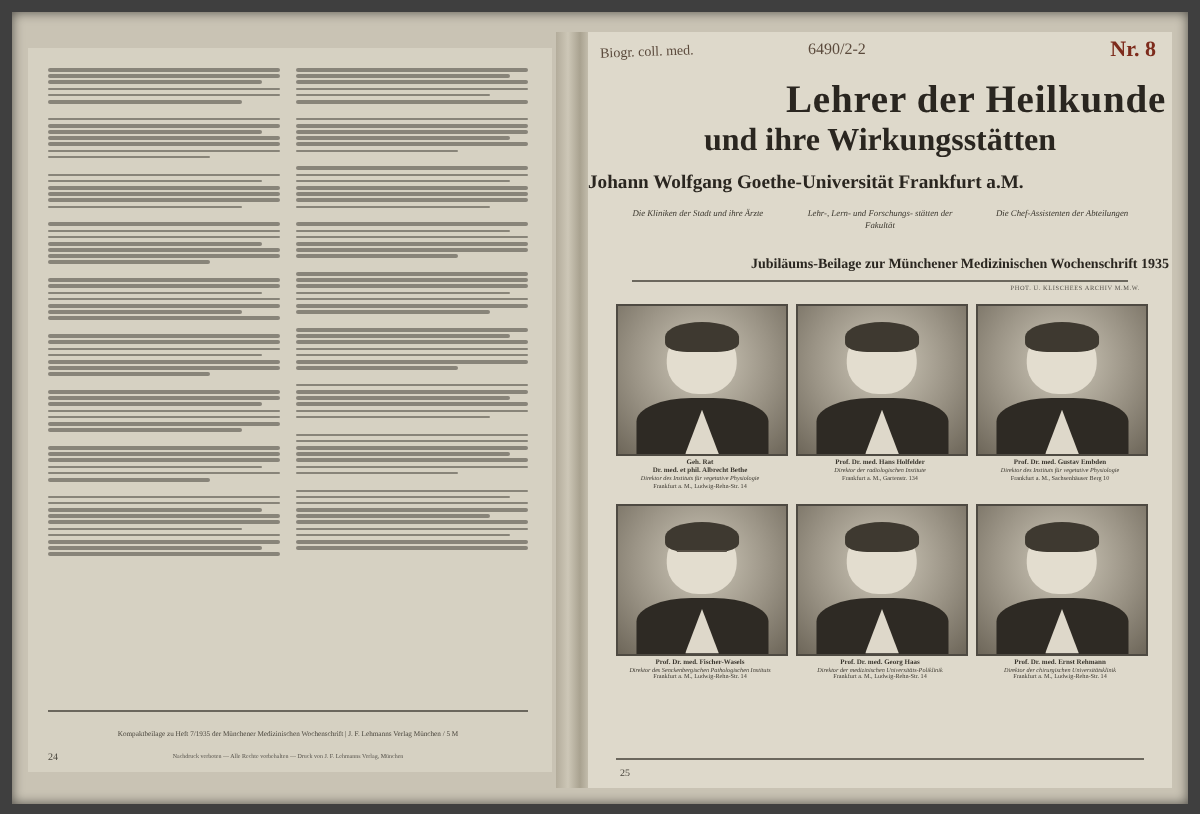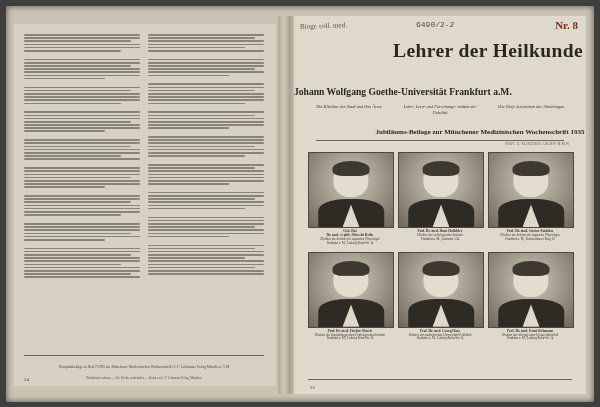--- a/index.html
+++ b/index.html
@@ -45,21 +45,21 @@
     font-family:"Liberation Serif",serif;
   }
   .left-rule{position:absolute;left:10px;bottom:30px;width:240px;height:1px;background:#6b675d;}
   .left-pageno{position:absolute;left:10px;bottom:4px;font-size:5px;color:#4a463d;}
   .left-impr{position:absolute;left:10px;bottom:6px;width:240px;text-align:center;font-size:3px;color:#55514a;}
 
   
   .scribbles{position:absolute;top:0;left:0;width:292px;height:26px;}
   .scr{position:absolute;font-family:"Liberation Serif",serif;color:#5b4a3c;}
   .scr1{left:6px;top:6px;font-size:7px;transform:rotate(-2deg);}
-  .scr2{left:122px;top:4px;font-size:8px;font-family:Liberation Mono, monospace;}
+  .scr2{left:110px;top:4px;font-size:8px;}
   .scr3{right:8px;top:3px;font-size:11px;color:#7d2b1c;font-weight:bold;}
 
   .title1{
     position:absolute;left:0;top:24px;width:292px;text-align:center;
     font-size:19.5px;letter-spacing:.4px;color:#2a2620;font-weight:bold;
     font-family:"Liberation Serif",serif;
     padding-left:48px;
   }
   .title2{
     position:absolute;left:0;top:46px;width:292px;text-align:center;
@@ -284,20 +284,21 @@
 
     <div class="page-right">
 
       <div class="scribbles">
         <span class="scr scr1">Biogr. coll. med.</span>
         <span class="scr scr2">6490/2-2</span>
         <span class="scr scr3">Nr. 8</span>
       </div>
 
       <div class="title1">Lehrer der Heilkunde</div>
+      <div class="title2">und ihre Wirkungsstätten</div>
       <div class="title3">Johann Wolfgang Goethe-Universität Frankfurt a.M.</div>
 
       <div class="editors">
         <div>Die Kliniken der Stadt
 und ihre Ärzte</div>
         <div>Lehr-, Lern- und Forschungs-
 stätten der Fakultät</div>
         <div>Die Chef-Assistenten
 der Abteilungen</div>
       </div>

